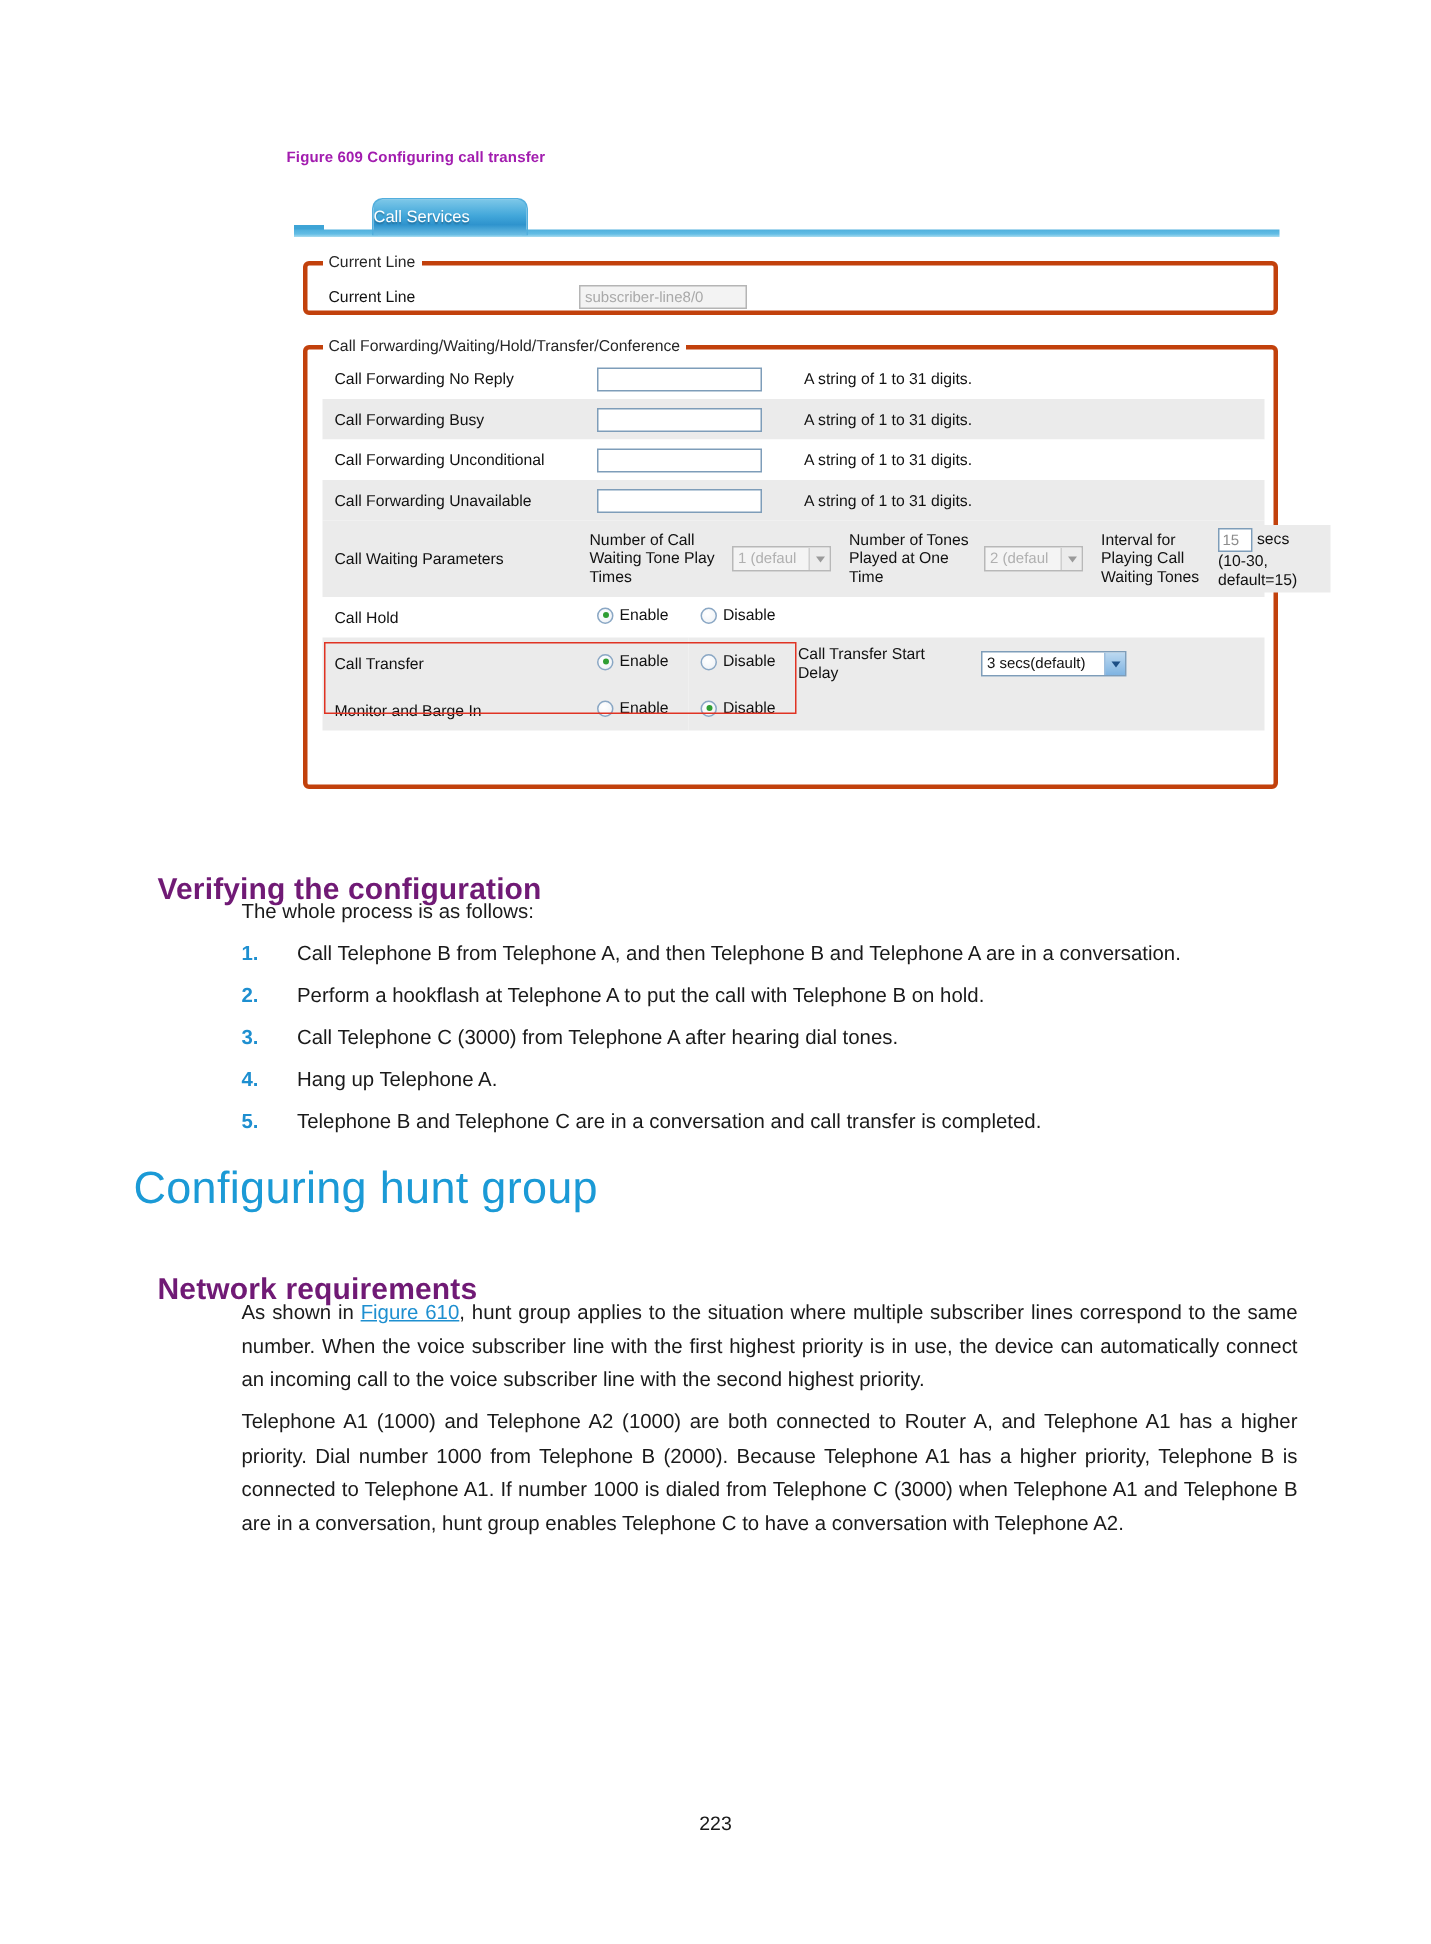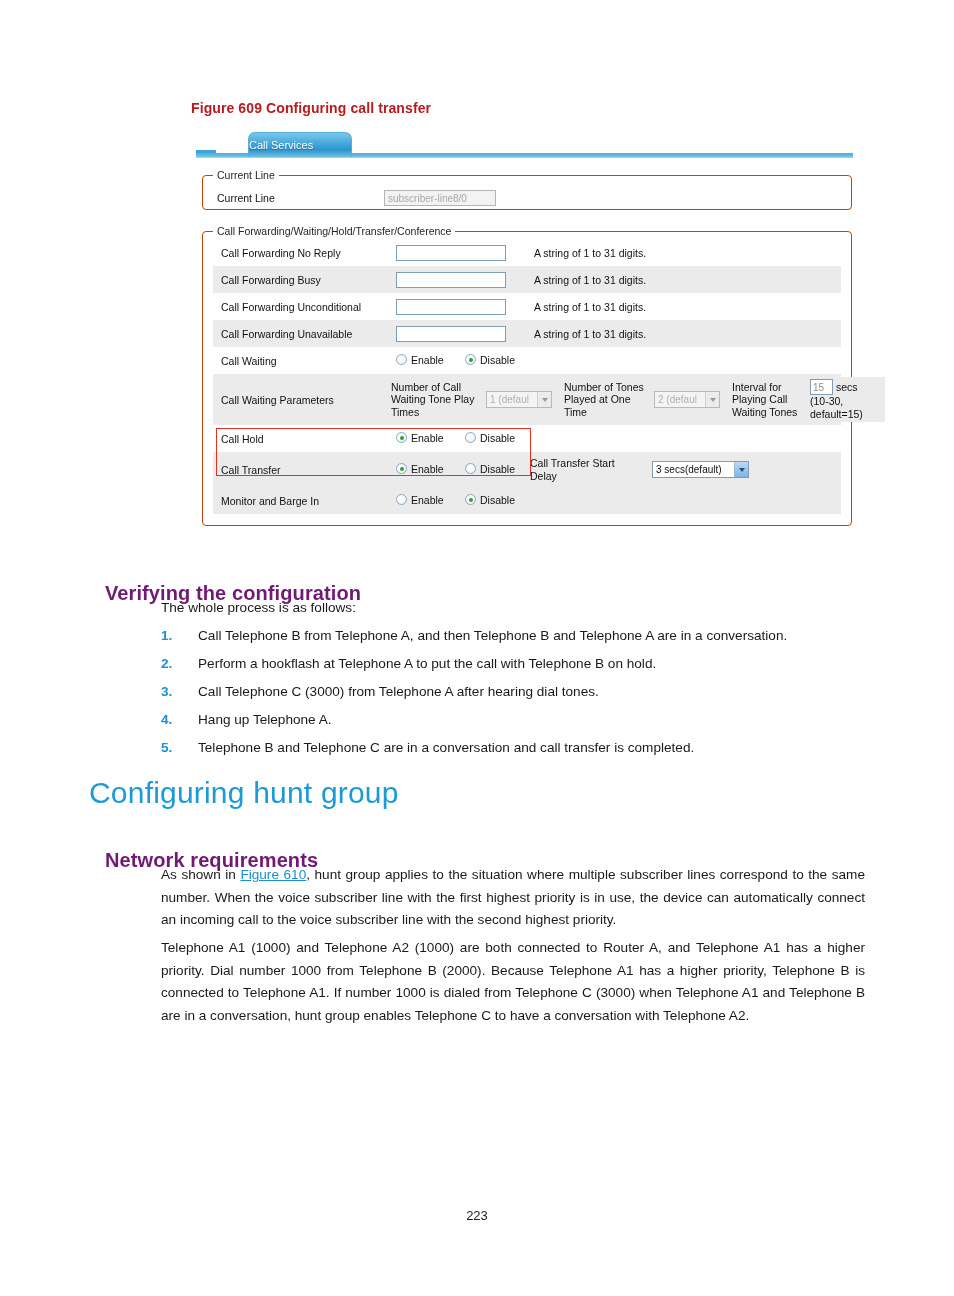--- a/index.html
+++ b/index.html
@@ -14,23 +14,23 @@
     font-family: "Liberation Sans", sans-serif;
     color: #000000;
     overflow: hidden;
   }
 
   
   .fig-caption {
     position: absolute;
     left: 191px;
     top: 100px;
-    font-size: 14px;
+    font-size: 10px;
     font-weight: bold;
-    color: #b91c1c;
+    color: #a21caf;
     letter-spacing: 0.1px;
     white-space: nowrap;
   }
 
   
   .shot {
     position: absolute;
     left: 196px;
     top: 131px;
     width: 663px;
@@ -72,21 +72,21 @@
   .tab-underline.left-cap {
     left: 0;
     width: 20px;
     top: 19px;
     height: 8px;
     background: #3ea4d6;
   }
 
   
   fieldset.panel {
-    border: 1px solid #c2410c;
+    border: 3px solid #c2410c;
     border-radius: 4px;
     margin: 0;
     padding: 0;
     background: #ffffff;
   }
   fieldset.panel > legend {
     font-size: 10.5px;
     color: #262626;
     padding: 0 4px;
     margin-left: 10px;
@@ -375,36 +375,20 @@
         </tr>
 
         <tr class="shade">
           <td class="label">Call Forwarding Unavailable</td>
           <td colspan="2">
             <input class="txt-input" type="text" style="">
           </td>
           <td class="hint">A string of 1 to 31 digits.</td>
         </tr>
 
-        <tr class="plain">
-          <td class="label">Call Waiting</td>
-          <td class="ctl">
-            <span class="radio-wrap">
-              <span class="radio"></span>
-              <span>Enable</span>
-            </span>
-          </td>
-          <td class="ctl">
-            <span class="radio-wrap">
-              <span class="radio on"></span>
-              <span>Disable</span>
-            </span>
-          </td>
-          <td></td>
-        </tr>
 
         <tr class="shade">
           <td class="label">Call Waiting Parameters</td>
           <td colspan="3" style="padding-left:0">
             <table style="border-collapse:collapse;table-layout:fixed;width:461px">
               <tbody>
                   <tr>
                 <td class="multiline" style="width:89px;background:#ebebeb;padding:2px 3px;font-size:10.5px">Number of Call Waiting Tone Play Times</td>
                 <td style="width:72px;background:#ebebeb;padding:2px 3px">
                   <span class="sel">

